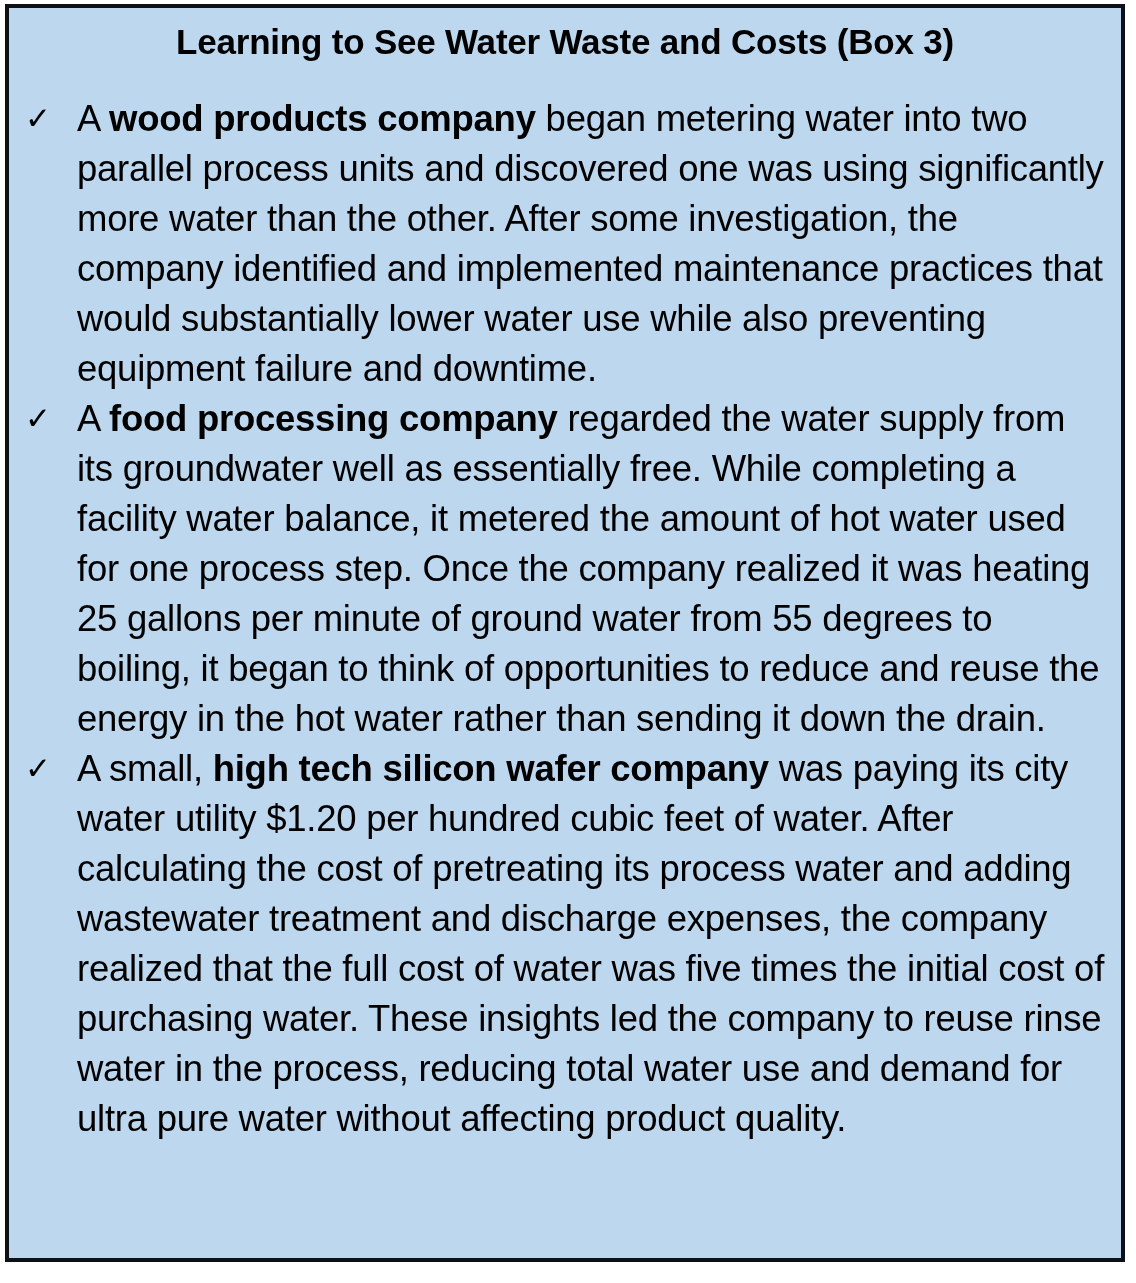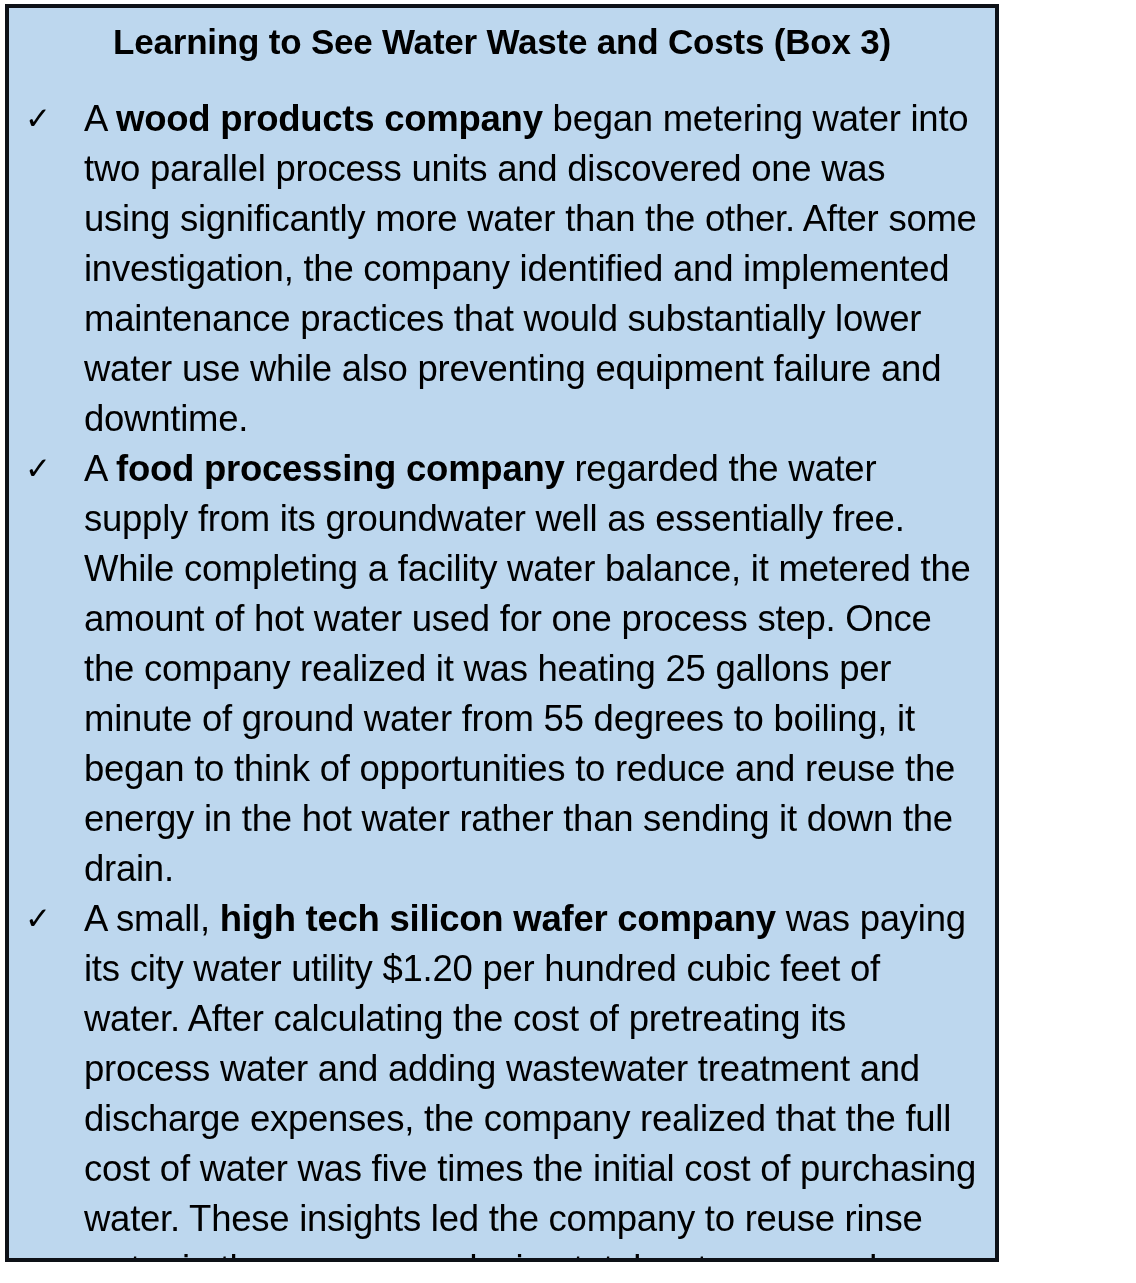--- a/index.html
+++ b/index.html
@@ -11,21 +11,21 @@
     overflow: hidden;
   }
   body {
     font-family: "Liberation Sans", sans-serif;
   }
 
   #callout-box {
     position: absolute;
     left: 5px;
     top: 4px;
-    width: 994px;
+    width: 1120px;
     height: 1258px;
     box-sizing: border-box;
     background: #bdd7ee;
     border: 4px solid #0d1117;
     overflow: hidden;
   }
 
   #box-title {
     text-align: center;
     font-weight: bold;
@@ -62,21 +62,20 @@
     top: 0px;
     width: 34px;
     font-size: 31px;
     line-height: 50px;
     color: #000000;
     text-align: left;
   }
 
   .bullet-text {
     display: block;
-    margin-left: 7px;
   }
 
   .bullet-text b {
     font-weight: bold;
   }
 </style>
 </head>
 <body>
 
 <div id="callout-box">

